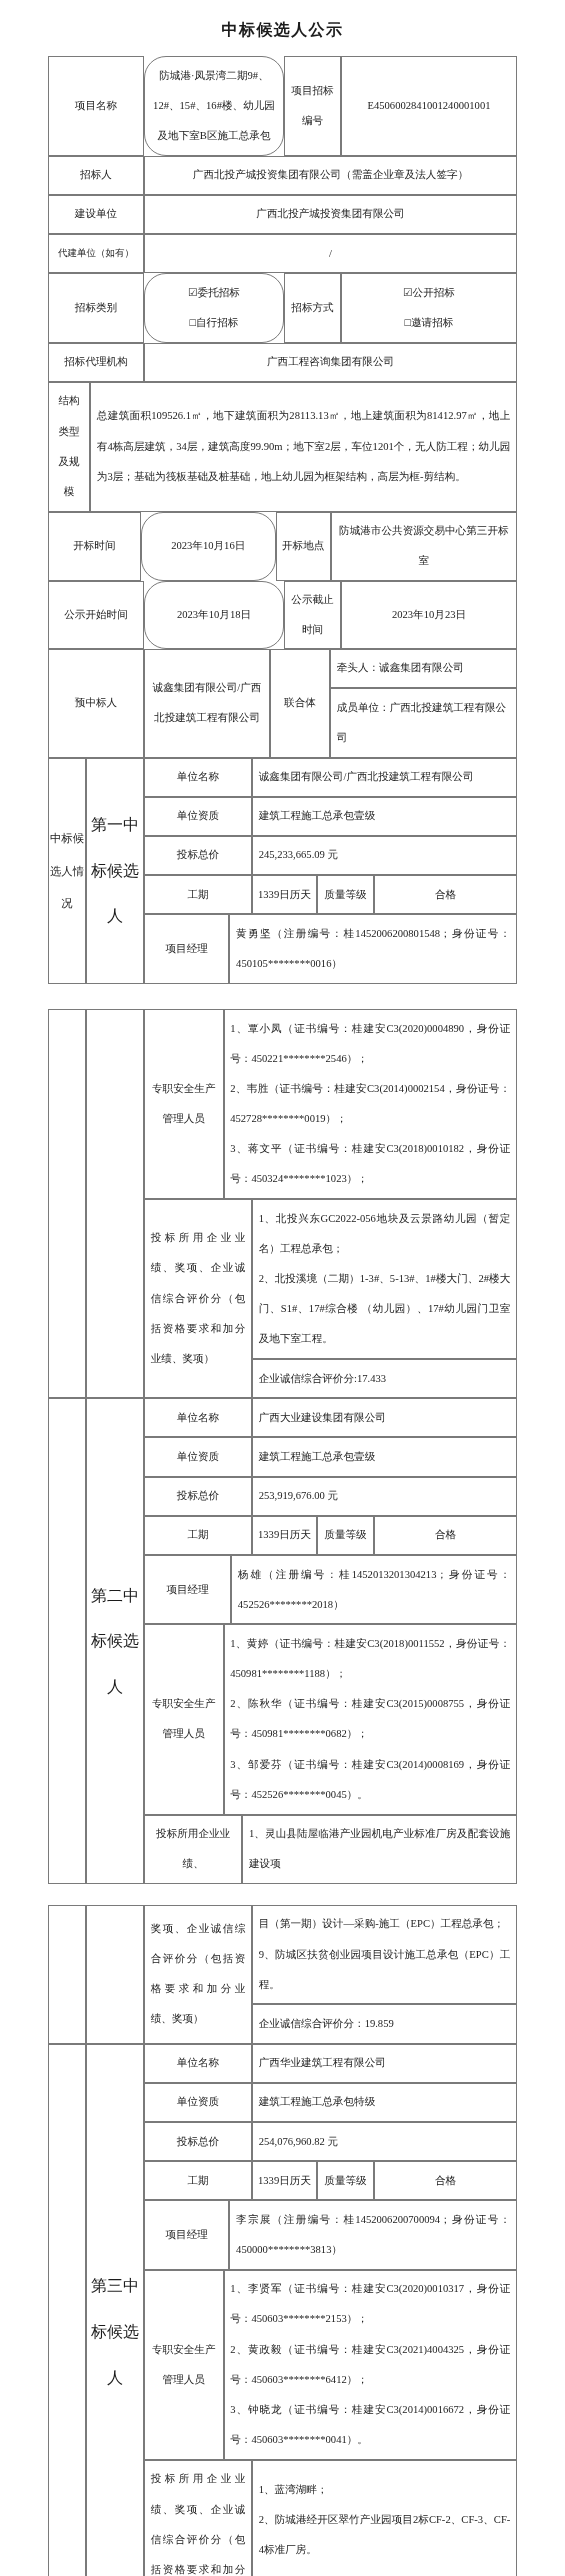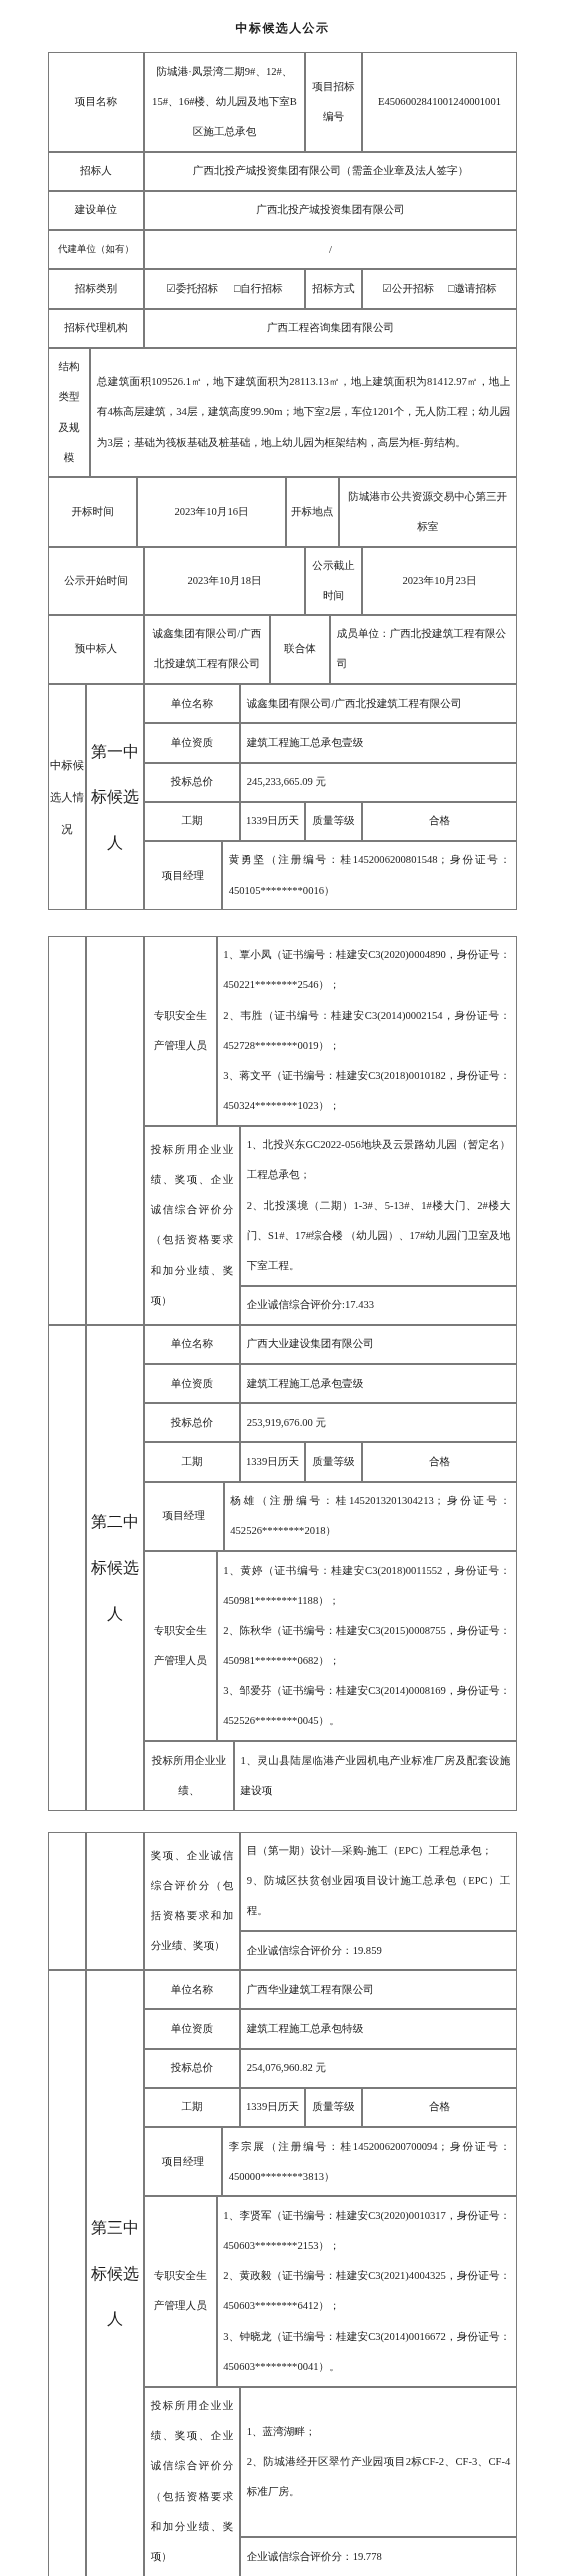--- a/index.html
+++ b/index.html
@@ -1,41 +1,41 @@
 <!DOCTYPE html>
 <html lang="zh" style="font-size:11.3px"><head>
 <meta charset="utf-8">
 <style>
   html,body{margin:0;padding:0;background:#ffffff;}
   body{width:565px;font-family:"Liberation Serif","DejaVu Serif",serif;color:#1c1c1c;}
   .doc{padding:14px 0 49px;background:#ffffff;}
   .title{text-align:center;font-family:"Liberation Sans","DejaVu Sans",sans-serif;
-         font-weight:bold;font-size:12px;letter-spacing:1.4px;padding:5.7px 0 15.5px;}
+         font-weight:bold;font-size:16px;letter-spacing:1.4px;padding:5.7px 0 15.5px;}
   .tbl{width:469px;margin:0 auto;}
   .gap36{margin-top:25.4px;} .gap30{margin-top:21px;}
   .r{display:flex;align-items:stretch;}
   .c{border:0.7px solid #7a7a7a;box-sizing:border-box;background:#fff;
      padding:3.5px 5.7px;font-size:10.6px;line-height:2.85;min-height:38px;
      display:flex;flex-direction:column;justify-content:center;}
   .cen{align-items:center;text-align:center;}
   .left{text-align:left;}
   .jus{text-align:justify;}
   .small{font-size:9.5px;}
   .grp{display:flex;flex-direction:column;flex:1;}
   .grow{flex:1 1 auto;}
   .wA{width:38px;padding:2.8px 0.7px;font-size:11.3px;}
   .wB{width:58px;padding:2.8px 2.1px;font-size:16px;}
-  .wC{width:96px;}
+  .wC{width:108px;}
   .wD{width:65px;padding:2.8px 1.4px;}
   .wE{width:57px;padding:2.8px 1.4px;}
   .wLab{width:96px;text-align:center;}
-  .wCD{width:161px;}
+  .wCD{width:140px;border-radius:22px;}
   .wJV{width:126px;}
   .wJ{width:60px;}
-  .chk{flex-direction:row;justify-content:space-evenly;align-items:center;}
+  .chk{flex-direction:column;justify-content:space-evenly;align-items:center;}
   .mh120{min-height:86px;}
 </style>
 </head>
 <body>
 
 <div class="doc">
 
   <div class="title">中标候选人公示</div>
 
   <div class="tbl">
@@ -97,20 +97,21 @@
       <div class="c wCD cen">2023年10月18日</div>
       <div class="c wE cen">公示截止时间</div>
       <div class="c grow cen">2023年10月23日</div>
     </div>
 
     <div class="r">
       <div class="c wLab cen">预中标人</div>
       <div class="c wJV cen">诚鑫集团有限公司/广西北投建筑工程有限公司</div>
       <div class="c wJ cen">联合体</div>
       <div class="grp">
+        <div class="c grow left">牵头人：诚鑫集团有限公司</div>
         <div class="c grow left">成员单位：广西北投建筑工程有限公司</div>
       </div>
     </div>
 
     <div class="r">
       <div class="c wA cen">中标候选人情况</div>
       <div class="c wB cen">第一中标候选人</div>
       <div class="grp">
         <div class="r">
           <div class="c wC cen">单位名称</div>

